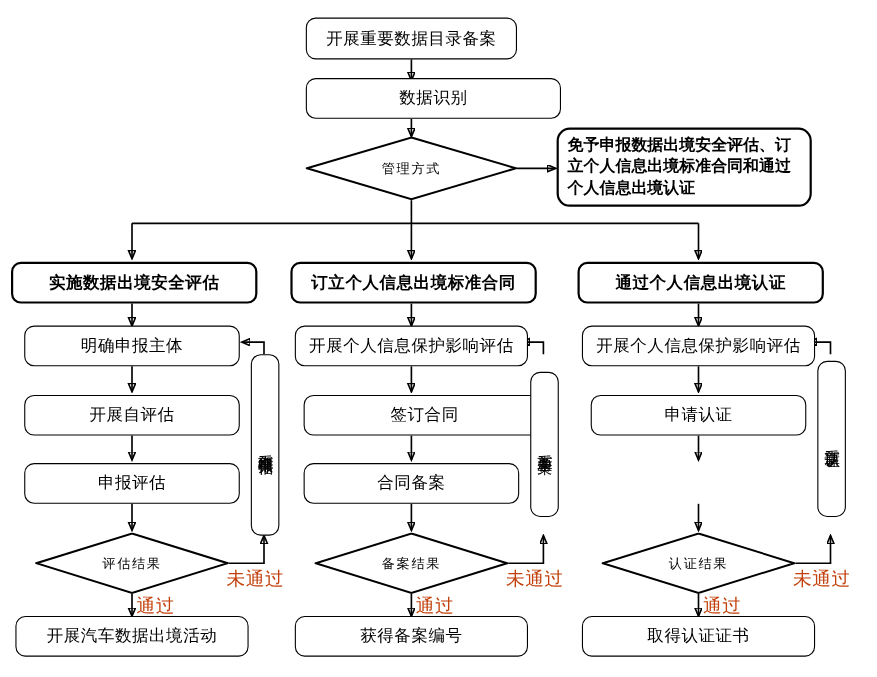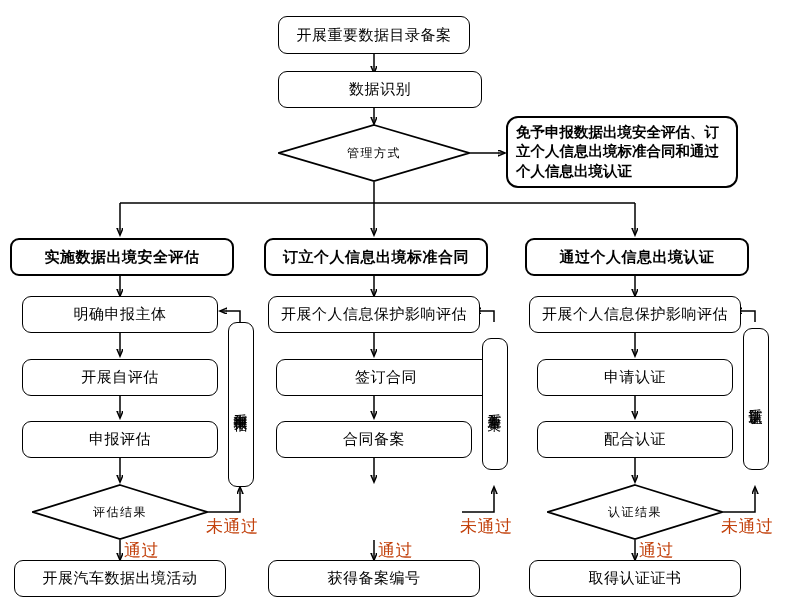--- a/index.html
+++ b/index.html
@@ -146,21 +146,21 @@
     <line x1="635" y1="458" x2="635" y2="482" marker-end="url(#arrow)"></line>
     <line x1="635" y1="540" x2="635" y2="560" marker-end="url(#arrow)"></line>
     <polyline points="723,512 755,512 755,487" marker-end="url(#arrow)"></polyline>
     <polyline points="755,322 755,311 735,311" marker-end="url(#arrow)"></polyline>
   </svg>
 
   <div class="node" style="left:278px;top:16px;width:192px;height:38px;">
     <span>开展重要数据目录备案</span>
   </div>
 
-  <div class="node" style="left:278px;top:71px;width:204px;height:37px;">
+  <div class="node" style="left:278px;top:71px;width:232px;height:37px;">
     <span>数据识别</span>
   </div>
 
   <div class="diamond" style="left:278px;top:124px;width:192px;height:58px;">
     <svg width="192" height="58" viewBox="0 0 192 58">
       <polygon points="96,1 191,29 96,57 1,29" fill="#fff" stroke="#000" stroke-width="1.8"></polygon>
     </svg>
     <div class="dlabel">管理方式</div>
   </div>
 
@@ -210,41 +210,44 @@
 
   <div class="node" style="left:268px;top:296px;width:212px;height:37px;">
     <span>开展个人信息保护影响评估</span>
   </div>
   <div class="node" style="left:276px;top:359px;width:220px;height:37px;">
     <span>签订合同</span>
   </div>
   <div class="node" style="left:276px;top:421px;width:196px;height:37px;">
     <span>合同备案</span>
   </div>
+  <div class="diamond" style="left:286px;top:484px;width:176px;height:56px;">
+    <svg width="176" height="56" viewBox="0 0 176 56">
+      <polygon points="88,1 175,28 88,55 1,28" fill="#fff" stroke="#000" stroke-width="1.8"></polygon>
+    </svg>
+    <div class="dlabel">备案结果</div>
+  </div>
   <div class="node" style="left:268px;top:560px;width:212px;height:37px;">
     <span>获得备案编号</span>
   </div>
   <div class="vnode" style="left:482px;top:338px;width:26px;height:132px;">
     <span>重新备案</span>
   </div>
   <div class="elabel" style="left:378px;top:539px;">
     <span>通过</span>
   </div>
   <div class="elabel" style="left:460px;top:515px;">
     <span>未通过</span>
   </div>
 
   <div class="node" style="left:529px;top:296px;width:212px;height:37px;">
     <span>开展个人信息保护影响评估</span>
   </div>
   <div class="node" style="left:537px;top:359px;width:196px;height:37px;">
     <span>申请认证</span>
-  </div>
-  <div class="node" style="left:537px;top:421px;width:196px;height:37px;">
-    <span>配合认证</span>
   </div>
   <div class="diamond" style="left:547px;top:484px;width:176px;height:56px;">
     <svg width="176" height="56" viewBox="0 0 176 56">
       <polygon points="88,1 175,28 88,55 1,28" fill="#fff" stroke="#000" stroke-width="1.8"></polygon>
     </svg>
     <div class="dlabel">认证结果</div>
   </div>
   <div class="node" style="left:529px;top:560px;width:212px;height:37px;">
     <span>取得认证证书</span>
   </div>

